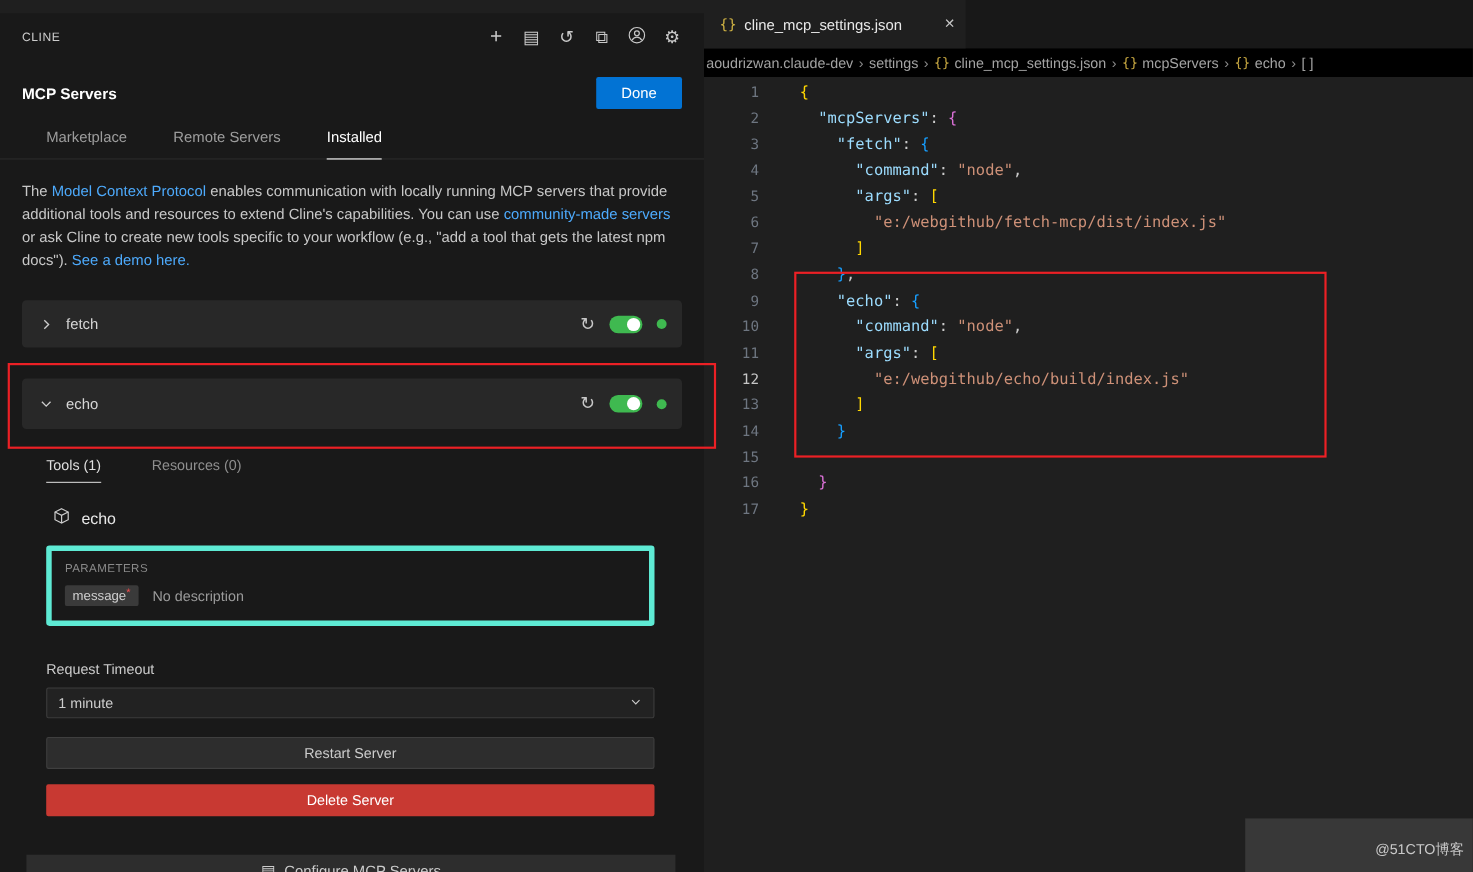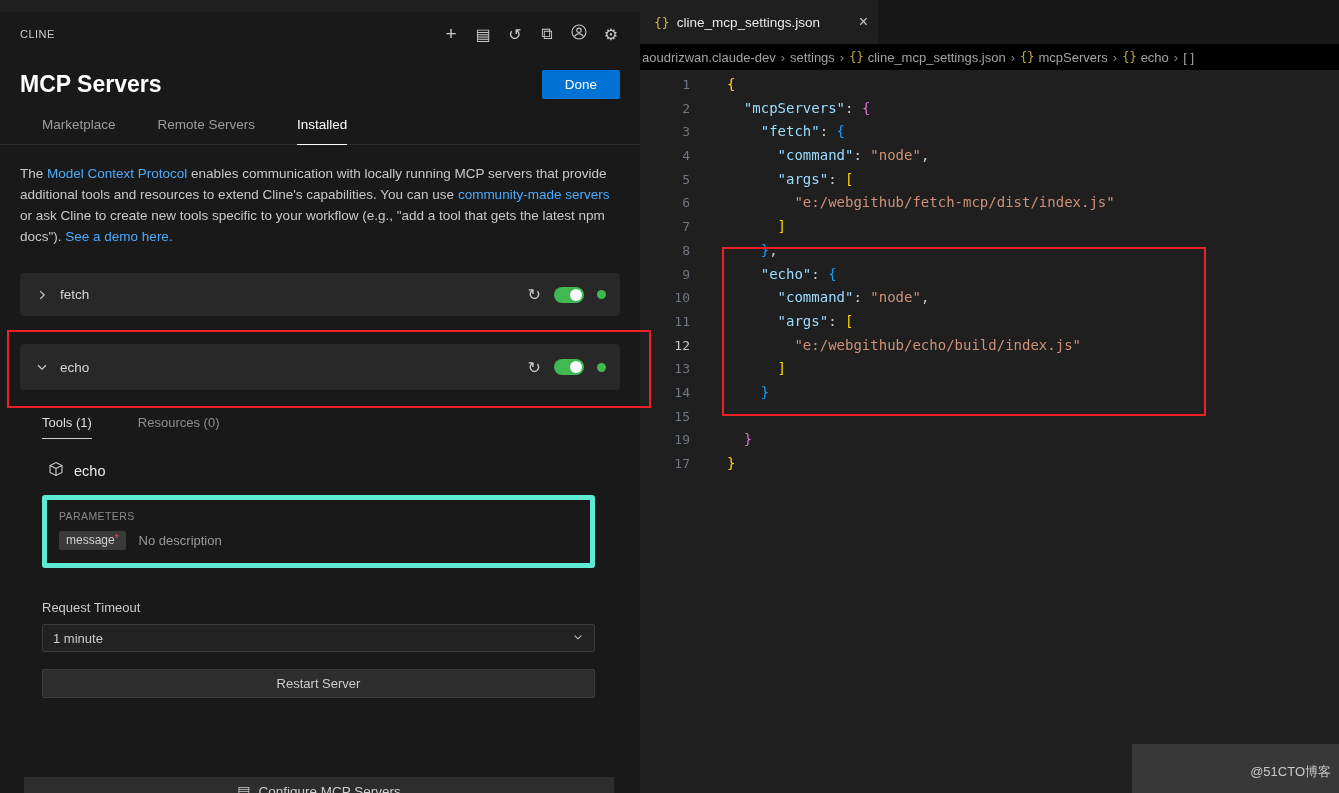--- a/index.html
+++ b/index.html
@@ -8,21 +8,21 @@
 
   
   .sidebar { position:absolute; left:0; top:12px; width:640px; height:793px; background:#191919; }
   .topbar { height:44px; display:flex; align-items:center; justify-content:space-between; padding:0 20px; }
   .brand { font-size:11px; letter-spacing:.5px; color:#cccccc; }
   .topbar-icons { display:flex; align-items:center; gap:14px; color:#c8c8c8; }
   .tb-icon { width:18px; text-align:center; font-size:16px; cursor:pointer; }
   .tb-icon.big { font-size:19px; }
 
   .panel-header { display:flex; align-items:center; justify-content:space-between; padding:14px 20px 6px; }
-  .h-title { font-size:23px; font-weight:700; color:#ffffff; }
+  .h-title { font-size:14px; font-weight:700; color:#ffffff; }
   .done-btn { background:#0273d4; color:#fff; border:none; border-radius:2px; font-size:13.5px; padding:7px 23px; cursor:pointer; font-family:inherit; }
 
   .panel-tabs { display:flex; gap:42px; padding-left:42px; border-bottom:1px solid #2b2b2b; margin-top:2px; }
   .ptab { font-size:13.5px; color:#9d9d9d; padding:10px 0 12px; cursor:pointer; }
   .ptab.active { color:#ffffff; border-bottom:1px solid #ffffff; margin-bottom:-1px; }
 
   .content { padding:18px 20px 0; }
   .desc { font-size:13.5px; line-height:21px; color:#c8c8c8; margin-bottom:26px; width:600px; }
   .desc .link { color:#4daafc; cursor:pointer; }
 
@@ -179,20 +179,21 @@
       <div class="select">
         <span>1 minute</span>
         <span>
           <svg width="12" height="12" viewBox="0 0 16 16">
               <path d="M3.5 6l4.5 4.5L12.5 6" stroke="#cccccc" stroke-width="1.4" fill="none"></path>
             </svg>
         </span>
       </div>
 
       <div class="btn btn-secondary">Restart Server</div>
+      <div class="btn btn-danger">Delete Server</div>
     </div>
   </div>
 
   <div class="configure-bar">
     <span class="configure-icon">▤</span>
     <span>Configure MCP Servers</span>
   </div>
 </div>
 
 <div class="editor-pane">
@@ -289,21 +290,21 @@
         </div>
         <div class="code-line">
           <span class="ln">14</span>
           <span class="lt"><span>    </span><span class="b">}</span></span>
         </div>
         <div class="code-line">
           <span class="ln">15</span>
           <span class="lt"></span>
         </div>
         <div class="code-line">
-          <span class="ln">19</span>
+          <span class="ln">16</span>
           <span class="lt"><span>  </span><span class="v">}</span></span>
         </div>
         <div class="code-line">
           <span class="ln">17</span>
           <span class="lt"><span class="g">}</span></span>
         </div>
       </div>
   </div>
 </div>
 

